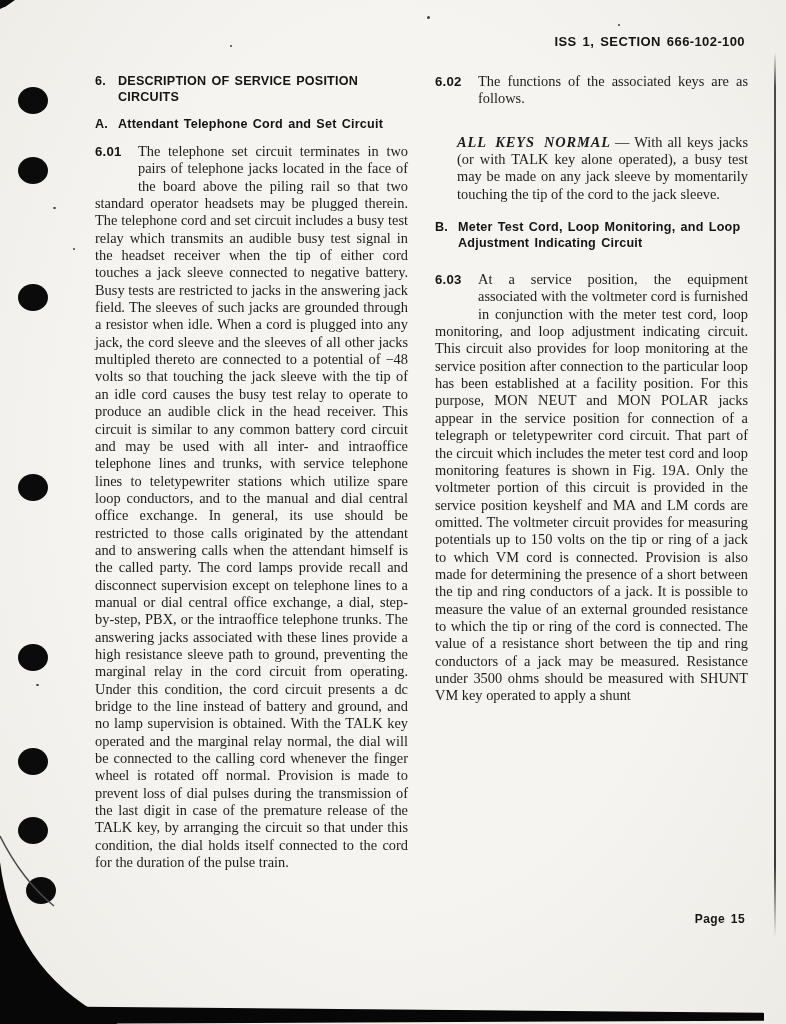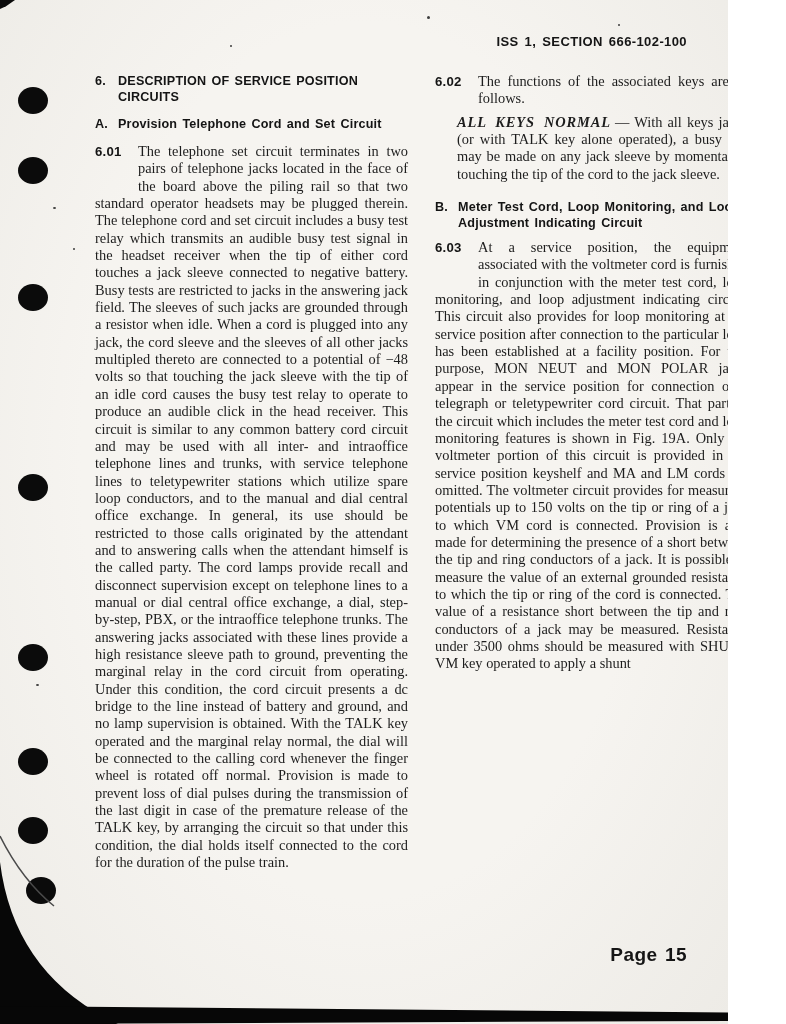--- a/index.html
+++ b/index.html
@@ -1,51 +1,51 @@
 <!DOCTYPE html>
 <html lang="en"><head>
 <meta charset="utf-8">
 <style>
   html,body{margin:0;padding:0;}
   .page{
-    position:relative;width:728px;height:1024px;overflow:hidden;
+    position:relative;width:786px;height:1024px;overflow:hidden;
     background:radial-gradient(ellipse at 50% 45%, #f6f4f0 55%, #edebe6 100%);
     font-family:"Liberation Serif", serif;color:#1d1d1d;
   }
   
   .hole{position:absolute;left:18px;width:30px;height:27px;border-radius:50%;background:#0b0b0b;}
   .corner-mark{position:absolute;left:0;top:0;width:15px;height:9px;background:#0b0b0b;
     clip-path:polygon(0 0,100% 0,40% 70%,0 100%);}
   .wedge{position:absolute;left:0;top:0;pointer-events:none;}
   .bottom-bar{position:absolute;left:0;top:1006px;width:764px;height:18px;background:#070707;
     clip-path:polygon(0 0,100% 38%,100% 82%,0 100%);}
   .edge-line{position:absolute;left:774px;top:52px;width:2px;height:885px;
     background:linear-gradient(to bottom, rgba(45,45,45,0) 0%, rgba(45,45,45,.85) 4%, rgba(40,40,40,.9) 92%, rgba(45,45,45,0) 100%);}
   .speck{position:absolute;background:#3d3d3d;border-radius:50%;}
   
   .hdr{position:absolute;top:34px;right:41px;font-family:"Liberation Sans",sans-serif;
     font-weight:bold;font-size:13px;letter-spacing:.4px;word-spacing:2px;color:#151515;}
-  .ftr{position:absolute;top:944px;right:41px;font-family:"Liberation Sans",sans-serif;
-    font-weight:bold;font-size:19px;letter-spacing:.4px;word-spacing:2px;color:#151515;}
+  .ftr{position:absolute;top:912px;right:41px;font-family:"Liberation Sans",sans-serif;
+    font-weight:bold;font-size:12px;letter-spacing:.4px;word-spacing:2px;color:#151515;}
   .col{position:absolute;top:73px;width:313px;font-size:14.4px;line-height:17.35px;
     text-align:justify;hyphens:auto;-webkit-hyphens:auto;}
   .col-left{left:95px;}
   .col-right{left:435px;}
   .heading{display:flex;font-family:"Liberation Sans",sans-serif;font-weight:bold;
     font-size:12.6px;line-height:16px;letter-spacing:.2px;word-spacing:1.5px;
     color:#141414;text-align:left;margin:0 0 11px 0;}
   .heading .lbl{flex:0 0 23px;}
   .heading .txt{flex:1;}
   .bpara{margin:0;}
   .pnum{float:left;width:43px;height:35px;font-family:"Liberation Sans",sans-serif;
     font-weight:bold;font-size:13.2px;letter-spacing:.2px;color:#141414;}
-  .mb18{margin-bottom:6px;}
+  .mb18{margin-bottom:26px;}
   .mb16{margin-bottom:16px;}
   .mt14{margin-top:14px;}
-  .mt16{margin-top:8px;}
+  .mt16{margin-top:20px;}
   .key{margin-left:22px;}
   .kterm{font-weight:bold;font-style:italic;letter-spacing:.9px;word-spacing:3px;margin-right:4px;}
 </style>
 </head>
 <body>
 
 <div class="page">
 
   <div class="corner-mark"></div>
   <div class="hole" style="top:87px"></div>
@@ -72,21 +72,21 @@
   <div class="hdr">ISS 1, SECTION 666-102-100</div>
   <div class="ftr">Page 15</div>
 
   <div class="col col-left">
     <div class="heading">
       <span class="lbl">6.</span>
       <span class="txt">DESCRIPTION OF SERVICE POSITION CIRCUITS</span>
     </div>
     <div class="heading">
       <span class="lbl">A.</span>
-      <span class="txt">Provision Telephone Cord and Set Circuit</span>
+      <span class="txt">Attendant Telephone Cord and Set Circuit</span>
     </div>
     <p class="bpara">
       <span class="pnum">6.01</span><span>The telephone set circuit terminates in two pairs of telephone jacks located in the face of the board above the piling rail so that two standard operator headsets may be plugged therein. The telephone cord and set circuit includes a busy test relay which transmits an audible busy test signal in the headset receiver when the tip of either cord touches a jack sleeve connected to negative battery. Busy tests are restricted to jacks in the answering jack field. The sleeves of such jacks are grounded through a resistor when idle. When a cord is plugged into any jack, the cord sleeve and the sleeves of all other jacks multipled thereto are connected to a potential of −48 volts so that touching the jack sleeve with the tip of an idle cord causes the busy test relay to operate to produce an audible click in the head receiver. This circuit is similar to any common battery cord circuit and may be used with all inter- and intraoffice telephone lines and trunks, with service telephone lines to teletypewriter stations which utilize spare loop conductors, and to the manual and dial central office exchange. In general, its use should be restricted to those calls originated by the attendant and to answering calls when the attendant himself is the called party. The cord lamps provide recall and disconnect supervision except on telephone lines to a manual or dial central office exchange, a dial, step-by-step, PBX, or the intraoffice telephone trunks. The answering jacks associated with these lines provide a high resistance sleeve path to ground, preventing the marginal relay in the cord circuit from operating. Under this condition, the cord circuit presents a dc bridge to the line instead of battery and ground, and no lamp supervision is obtained. With the TALK key operated and the marginal relay normal, the dial will be connected to the calling cord whenever the finger wheel is rotated off normal. Provision is made to prevent loss of dial pulses during the transmission of the last digit in case of the premature release of the TALK key, by arranging the circuit so that under this condition, the dial holds itself connected to the cord for the duration of the pulse train.</span>
     </p>
   </div>
 
   <div class="col col-right">
     <p class="bpara mb18">
       <span class="pnum">6.02</span><span>The functions of the associated keys are as follows.</span>
     </p>

